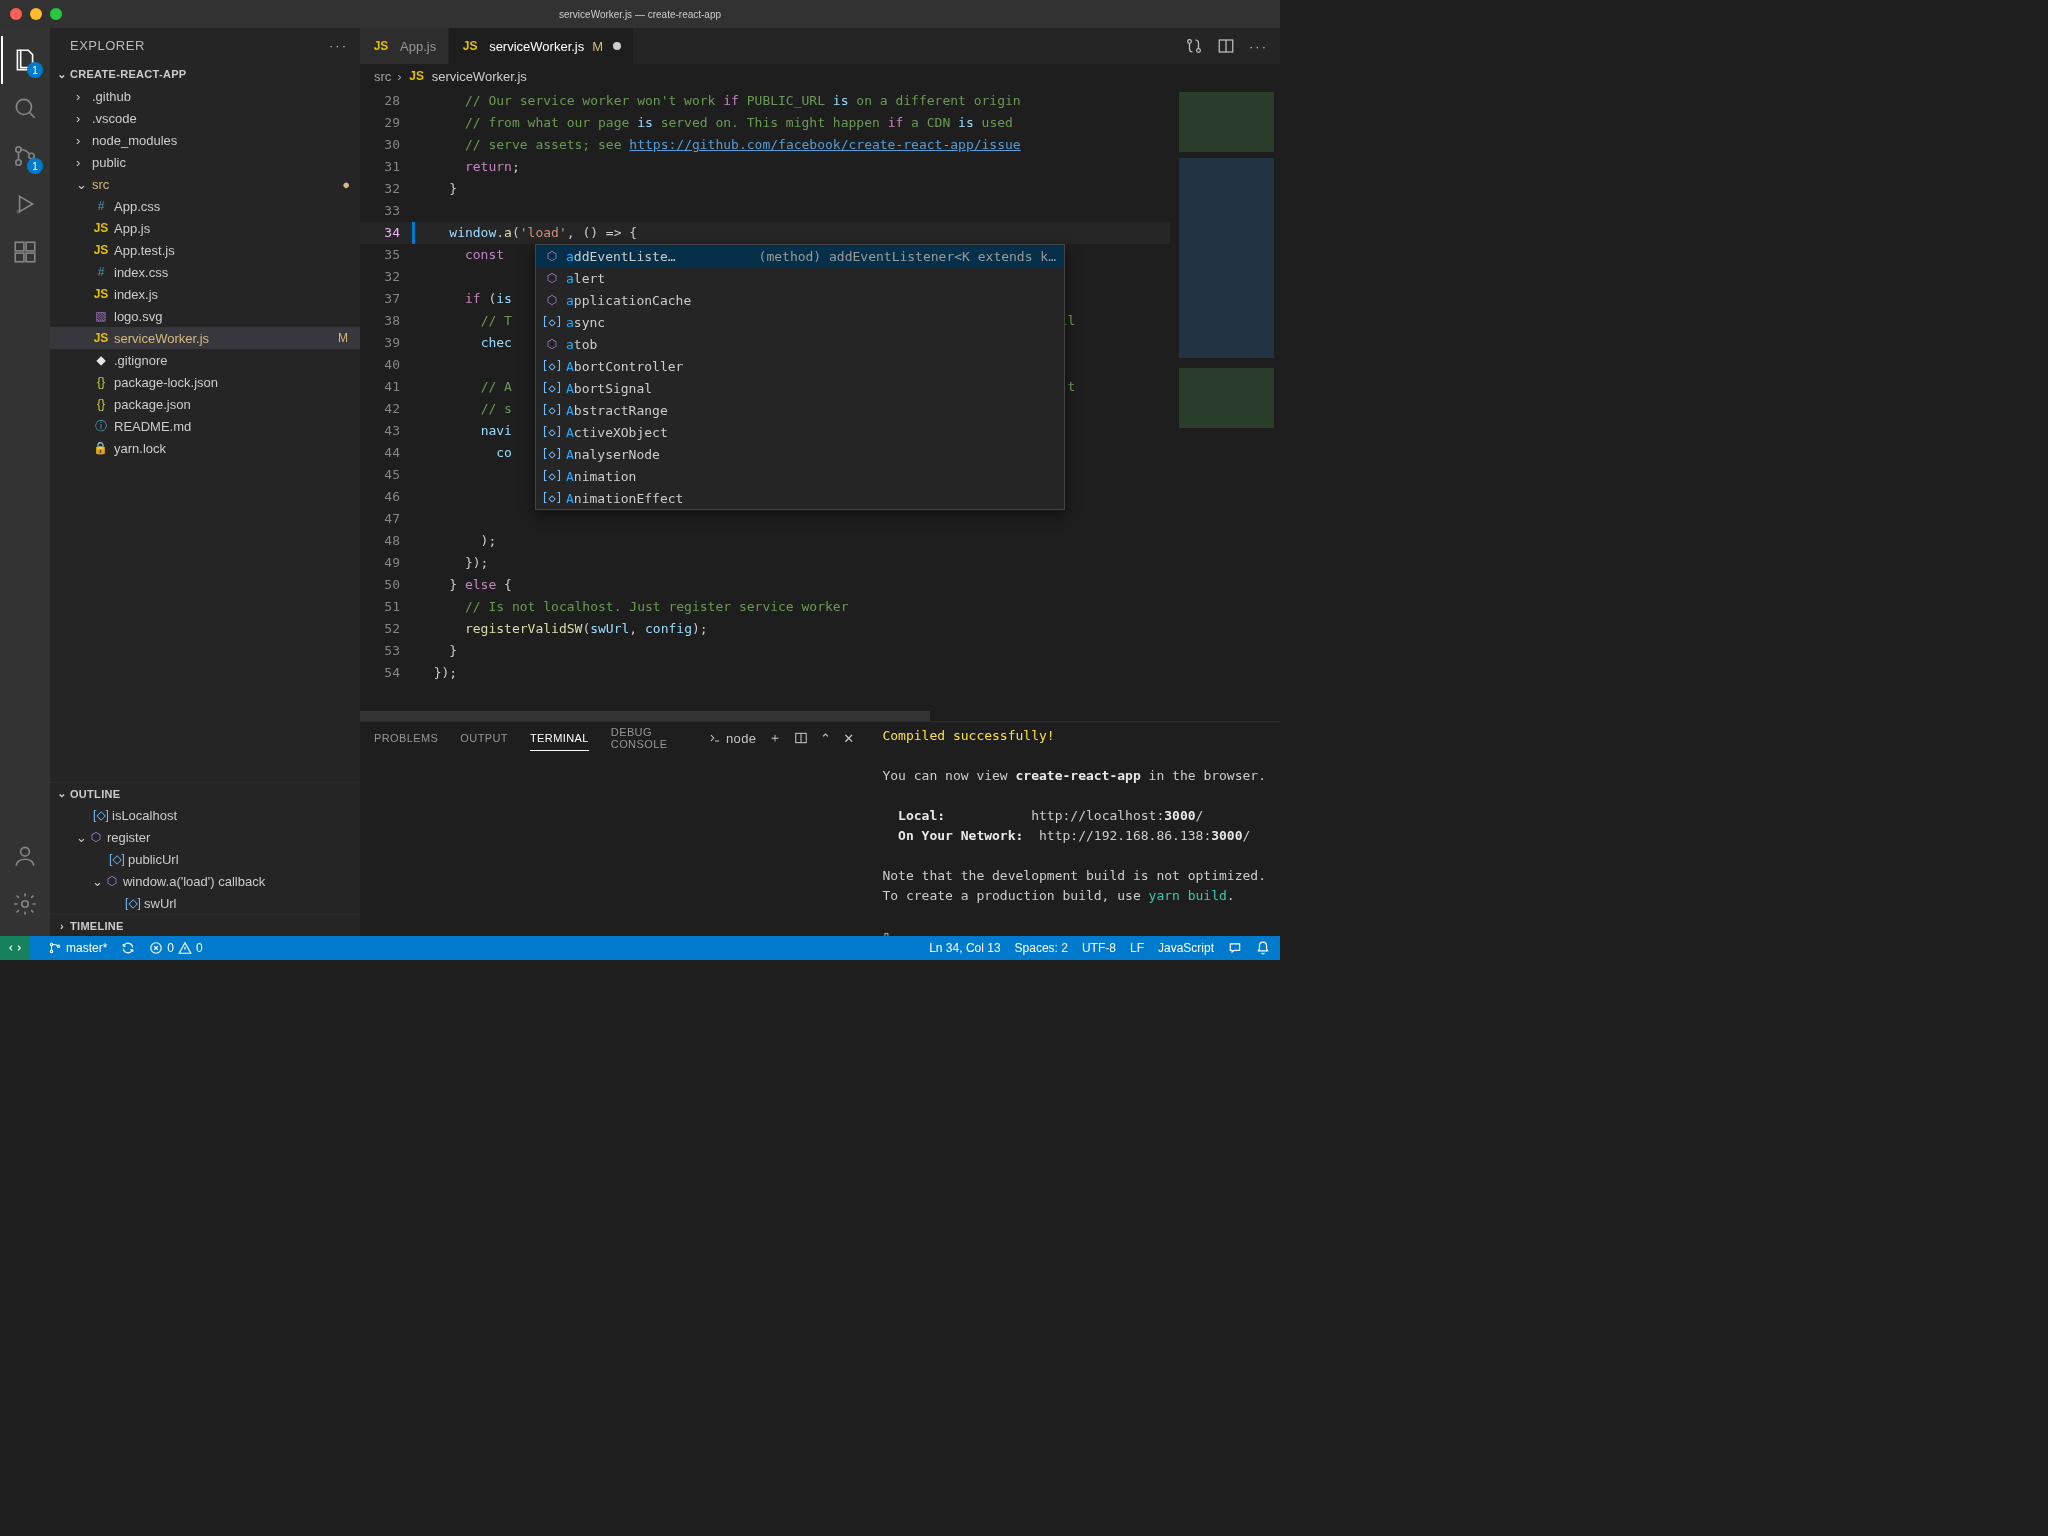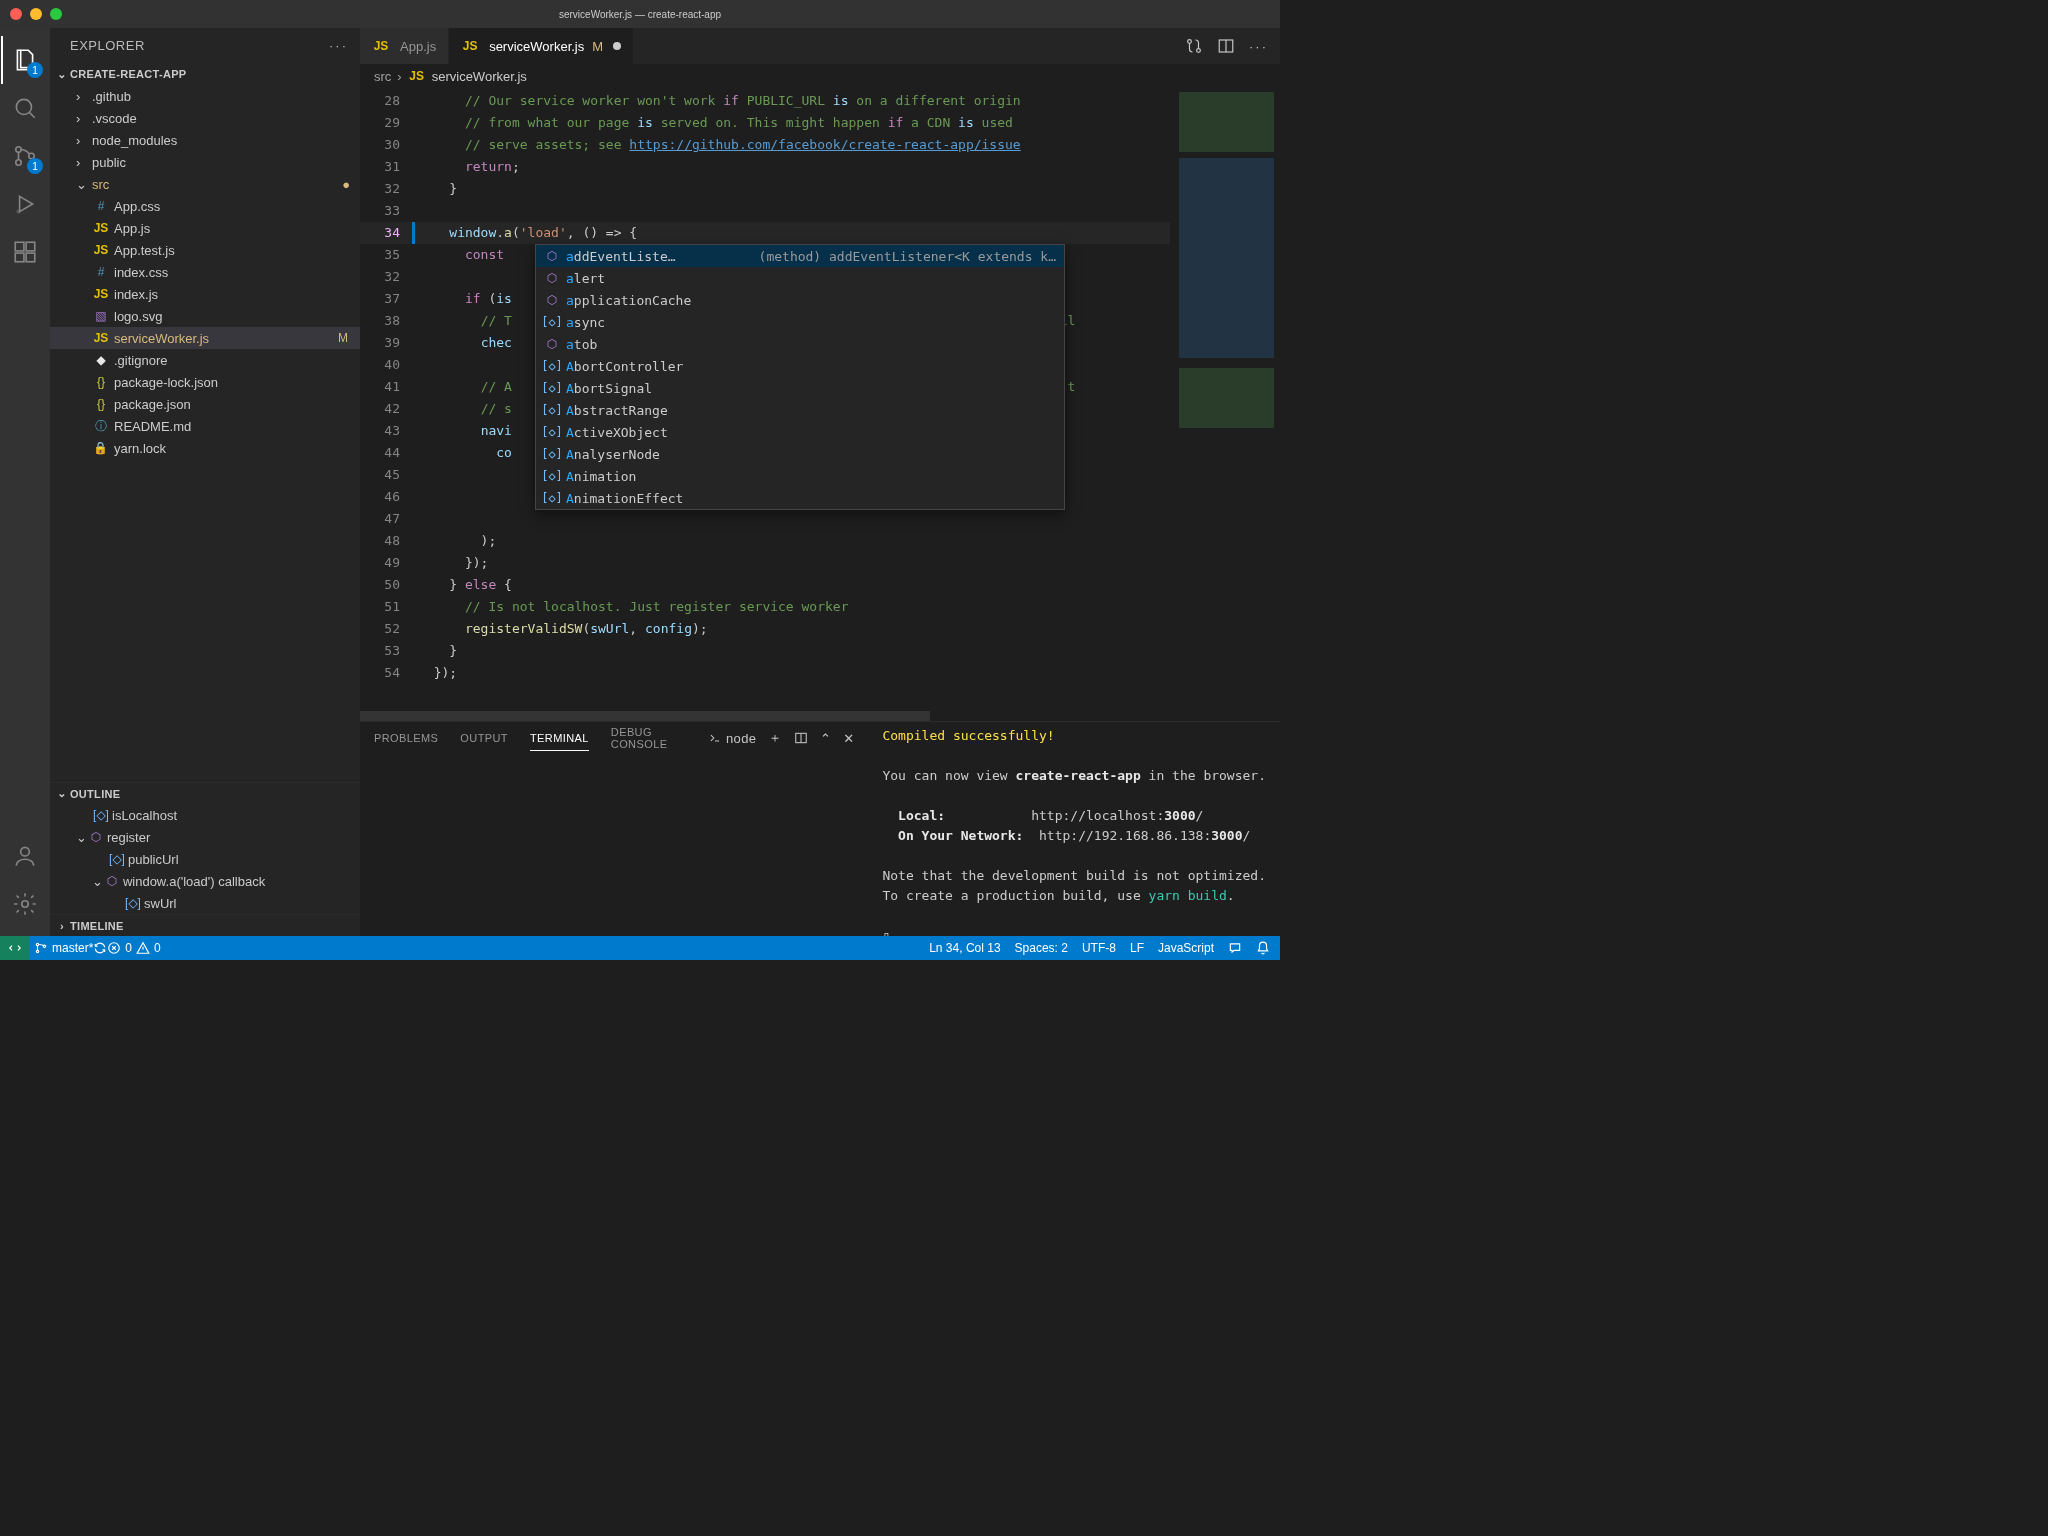--- a/index.html
+++ b/index.html
@@ -100,21 +100,21 @@
   .panel {
     height:215px; border-top:1px solid #2b2b2b; background:#1e1e1e; display:flex; 
   }
   .panel-tabs { height:32px; display:flex; align-items:center; padding:0 14px; gap:22px; color:#969696; font-size:11px; letter-spacing:0.4px;}
   .panel-tab { cursor:pointer; padding:6px 0;}
   .panel-tab.active { color:#fff; border-bottom:1px solid #fff;}
   .panel-actions { margin-left:auto; display:flex; align-items:center; gap:12px; color:#c5c5c5; font-size:13px;}
   .terminal { flex:1; padding:4px 14px; font-family:Menlo,Monaco,Consolas,monospace; font-size:13px; line-height:20px; white-space:pre; color:#cccccc;}
   .term-green { color:#fde047;} .term-bold { font-weight:700; color:#e8e8e8;} .term-cyan{color:#3dc9b0;}
   .statusbar {
-    height:24px; background:#007acc; color:#fff; display:flex; align-items:center; font-size:12px; padding:0 10px; 
+    height:24px; background:#007acc; color:#fff; display:flex; align-items:center; font-size:12px; padding:0 10px; gap:14px;
   }
   .statusbar .sb-item { display:flex; align-items:center; gap:4px; cursor:pointer;}
   .sb-right { margin-left:auto; display:flex; gap:14px; align-items:center;}
   .remote-ind { background:#16825d; height:24px; display:flex; align-items:center; padding:0 8px; margin-left:-10px; margin-right:4px;}
   svg { display:block;}
   .hscroll { position:absolute; left:0; bottom:0; height:10px; background:rgba(121,121,121,0.25); }
 </style>
 </head>
 <body>
 

